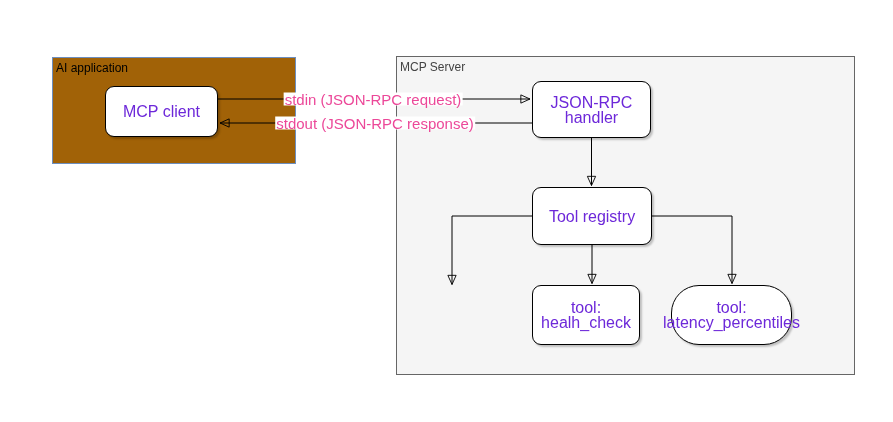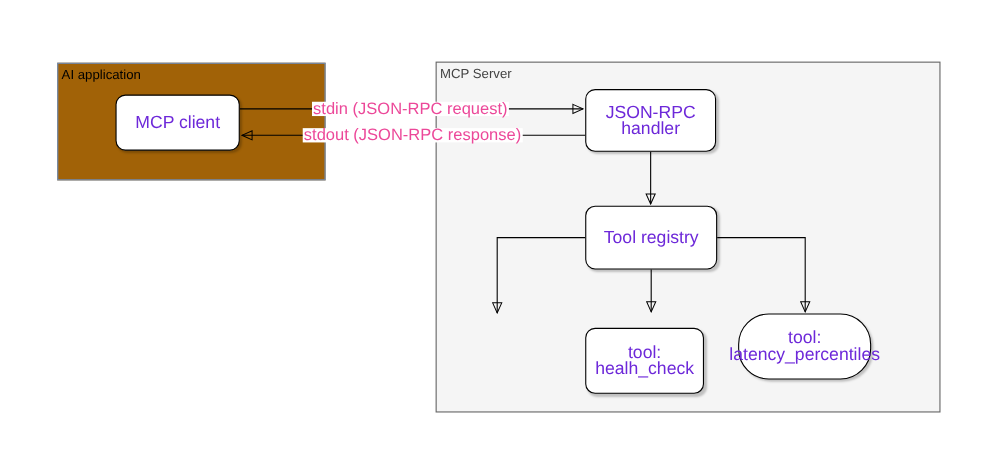--- a/index.html
+++ b/index.html
@@ -53,21 +53,21 @@
     text-align: center;
     font-size: 16px;
     line-height: 15px;
     color: #6d28d9;
     padding: 2px;
   }
   .node.mcp-client        { left: 105px; top: 86px;  width: 113px; height: 51px; }
   .node.json-rpc-handler  { left: 532px; top: 81px;  width: 119px; height: 57px; }
   .node.tool-registry     { left: 532px; top: 187px; width: 120px; height: 58px; }
   .node.tool-hello        { left: 392px; top: 286px; width: 120px; height: 59px; }
-  .node.tool-health       { left: 532px; top: 298px; width: 108px; height: 60px; }
+  .node.tool-health       { left: 532px; top: 285px; width: 108px; height: 60px; }
   .node.tool-latency      { left: 671px; top: 285px; width: 121px; height: 60px; border-radius: 28px; }
 
   svg.edges {
     position: absolute;
     left: 0; top: 0;
     width: 893px;
     height: 422px;
     pointer-events: none;
   }
   svg.edges path {

